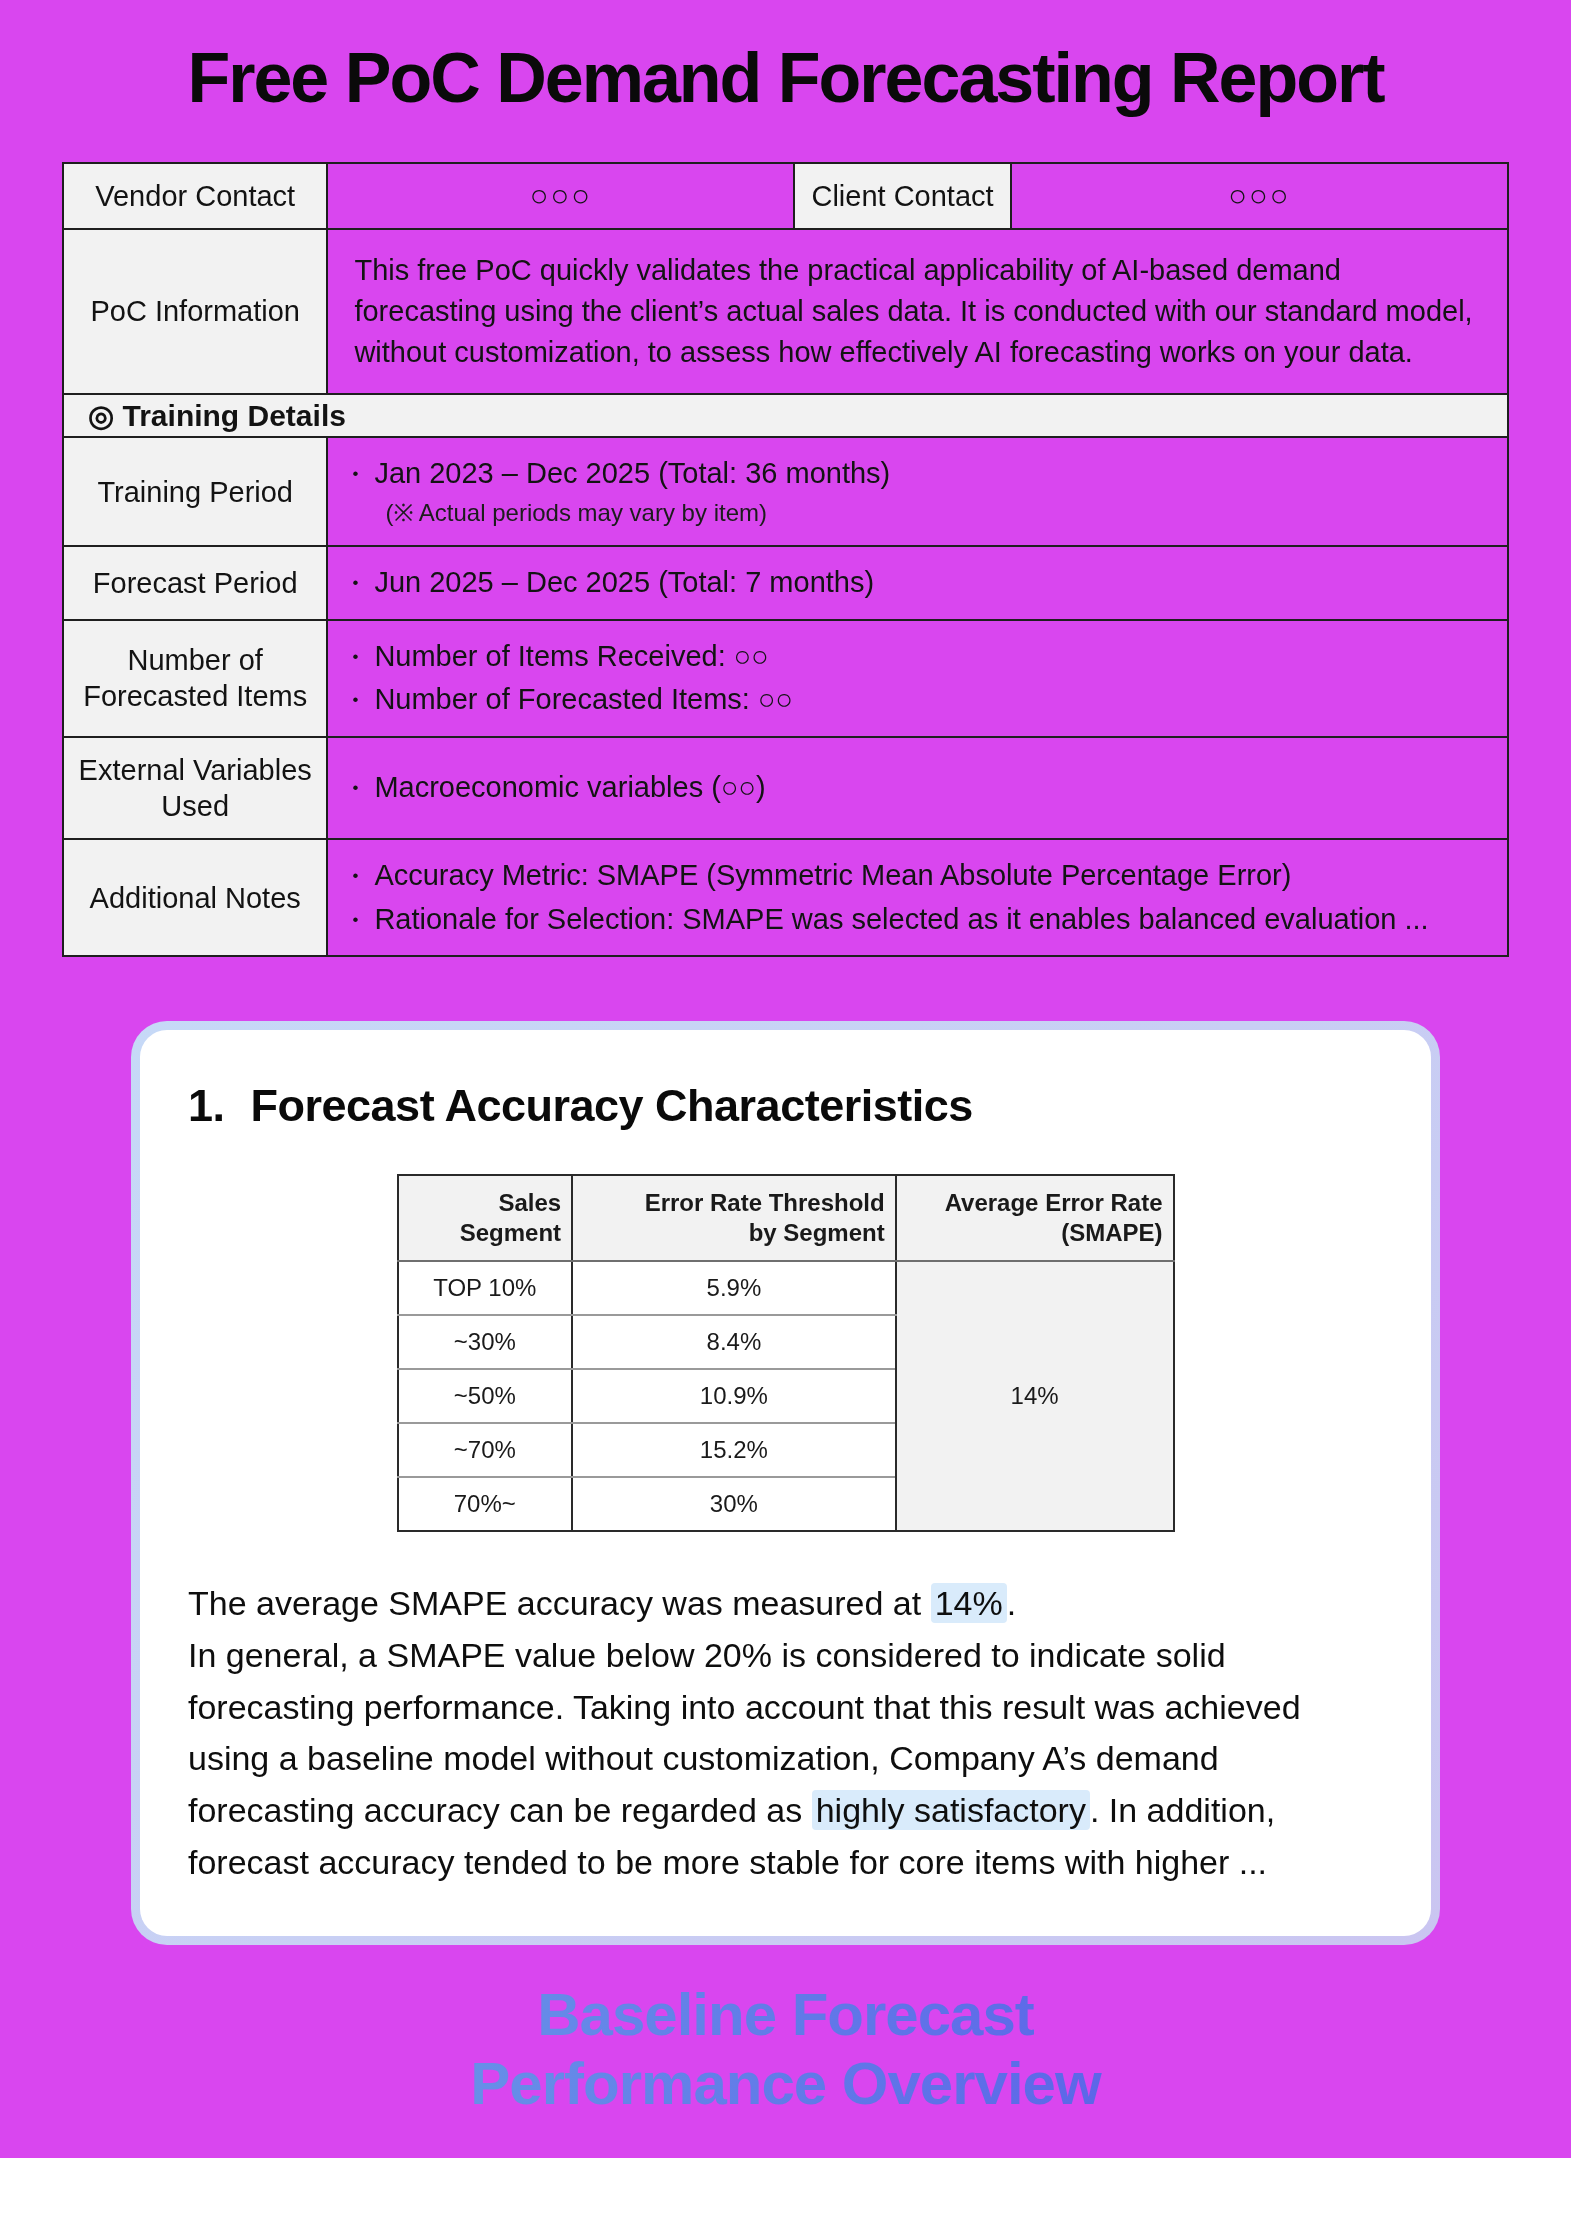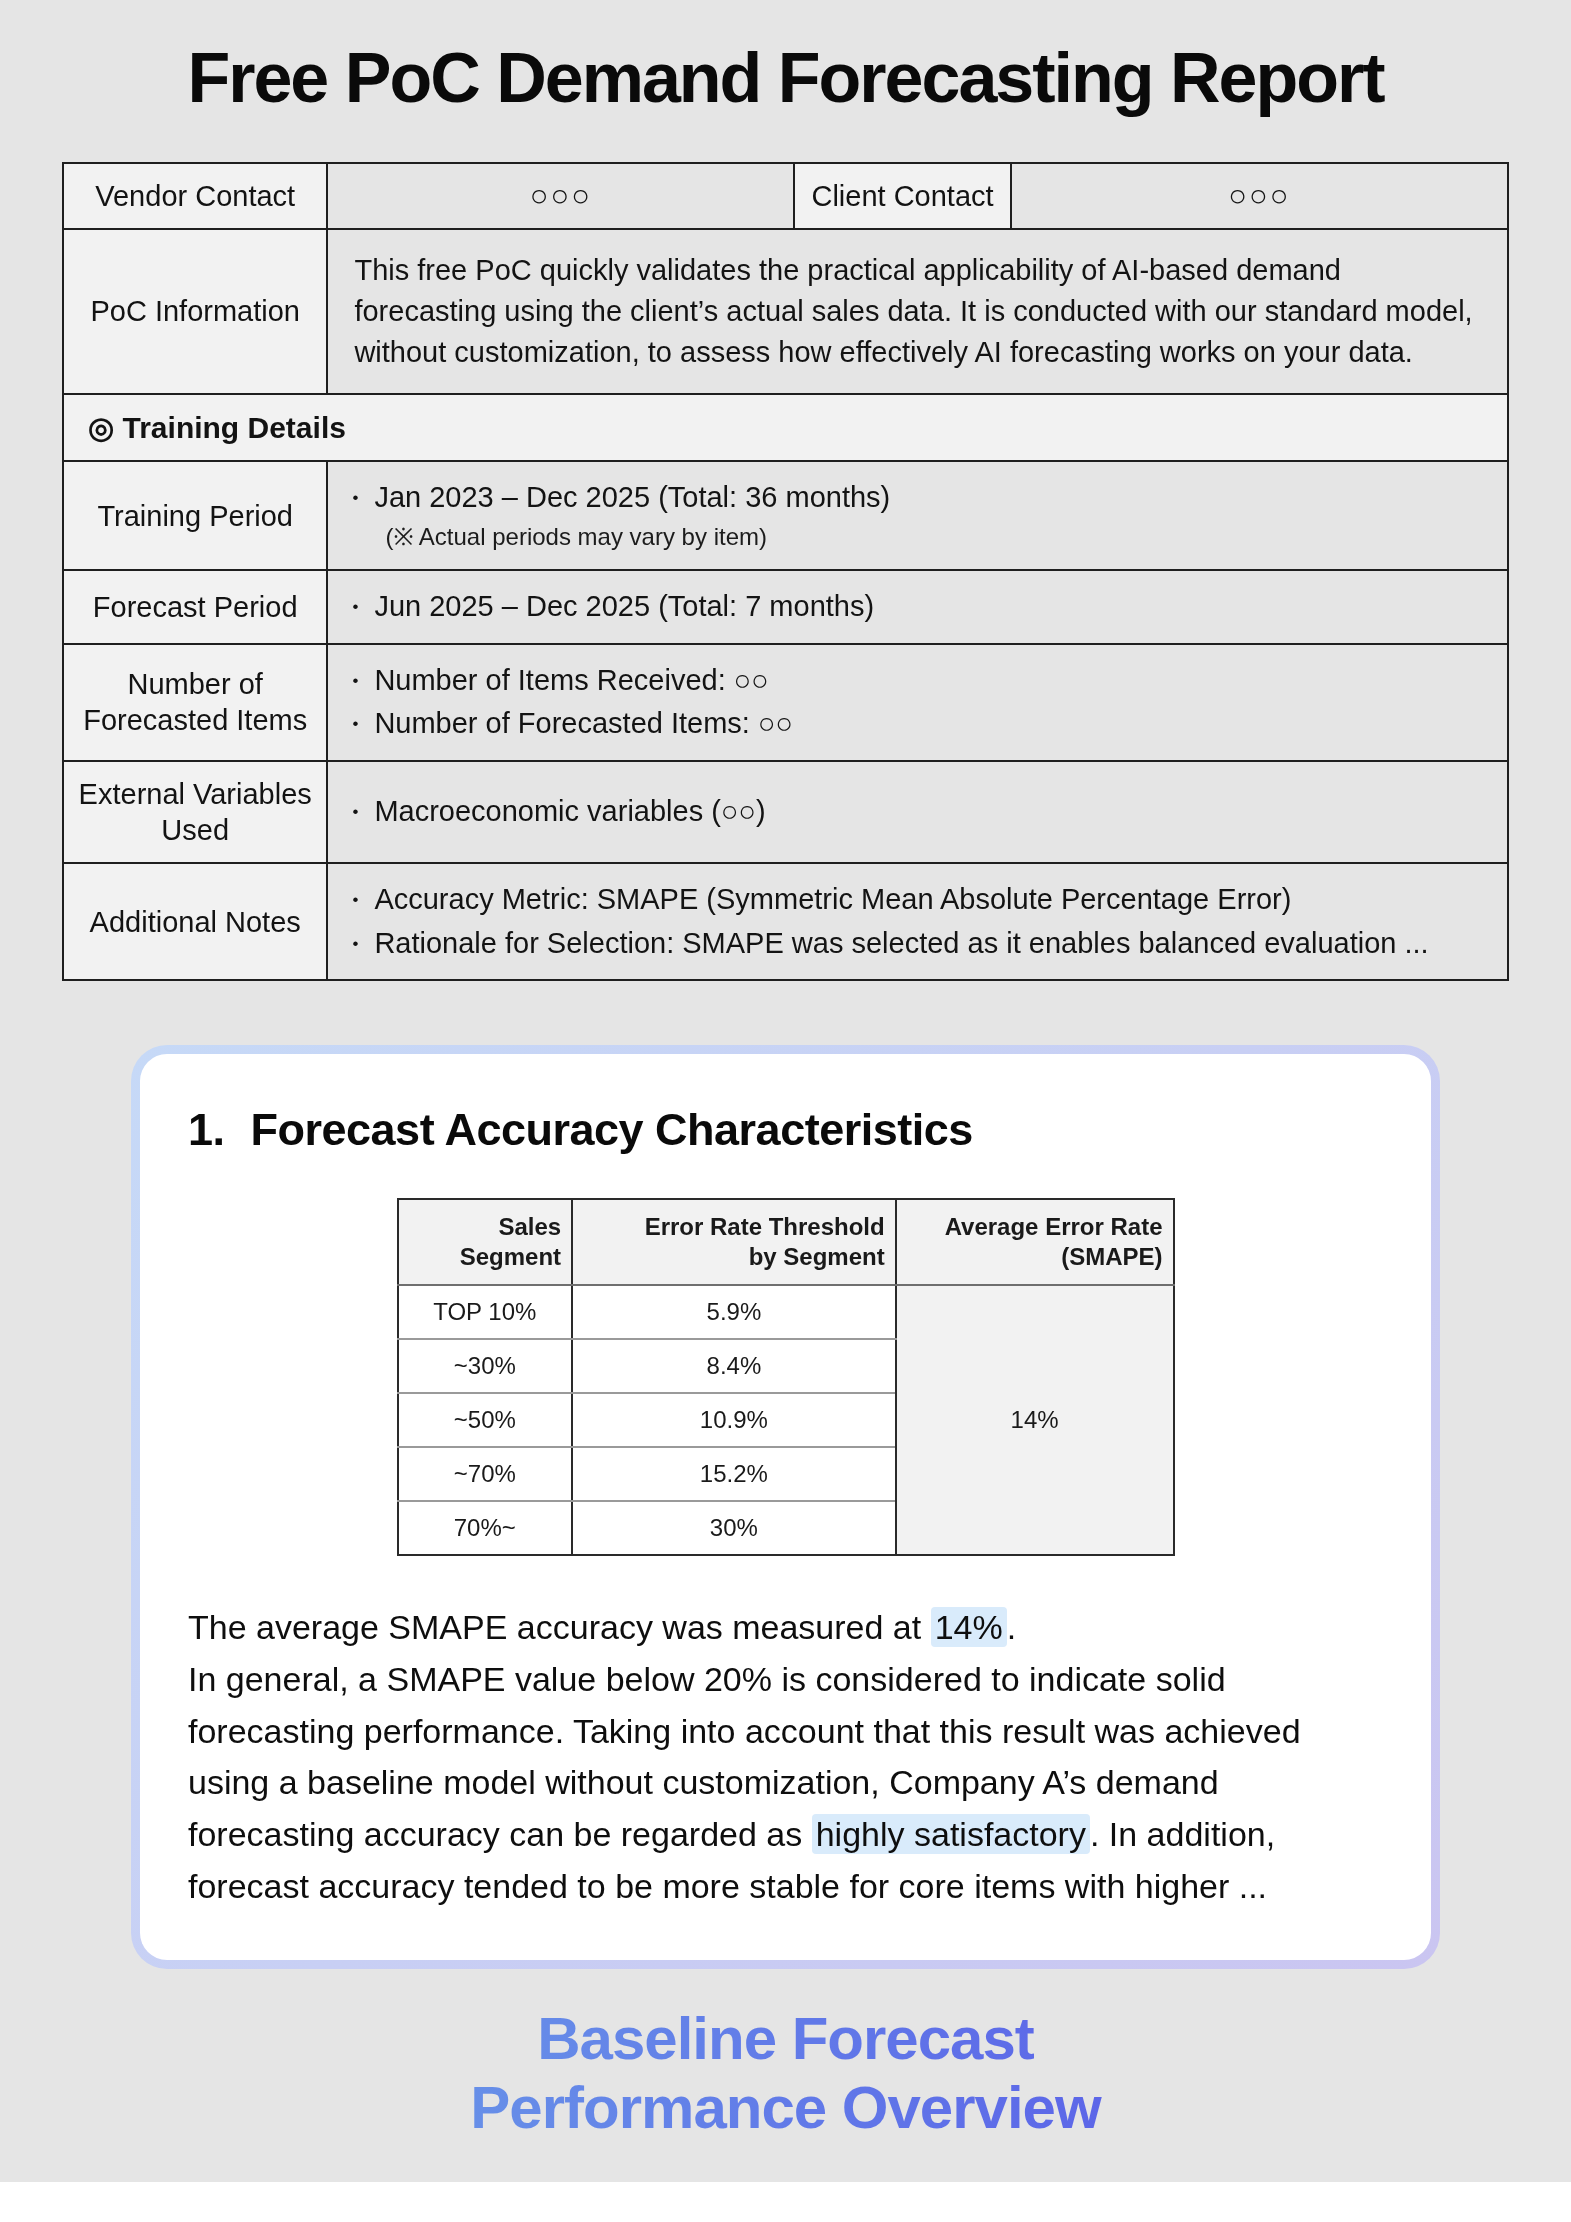--- a/index.html
+++ b/index.html
@@ -11,21 +11,21 @@
     --foot2:#5A5EE8;
     --line:#1f1f1f;
   }
   *{box-sizing:border-box;}
   html,body{margin:0;padding:0;background:#fff;}
   body{
     width:1571px;
     font-family:"Liberation Sans", sans-serif;
     color:#111;
   }
-  .page{width:1571px;overflow:hidden;background:#e5e5e5;}
+  .page{width:1571px;overflow:hidden;background:#d946ef;}
 
   
   .page-title{
     margin:42px 40px 46px;
     text-align:center;
     font-size:70px;
     font-weight:700;
     letter-spacing:-2px;
     line-height:1.05;
     color:#0a0a0a;
@@ -50,21 +50,21 @@
     line-height:1.25;
   }
   table.info td{padding:14px 24px;}
   td.center{text-align:center;}
   .contact-val{font-size:31px;letter-spacing:2px;}
   .poc-text{line-height:1.42;padding:20px 26px !important;}
   .section-row{
     background:var(--cellbg);
     font-weight:700;
     text-align:left;
-    padding:15px 24px !important;
+    padding:3px 24px !important;
     font-size:30px;
   }
   .bullet-line{display:flex;align-items:baseline;line-height:1.5;}
   .bullet-dot{
     flex:0 0 auto;
     margin-right:16px;
     font-size:17px;
     line-height:inherit;
     transform:translateY(-4px);
   }

